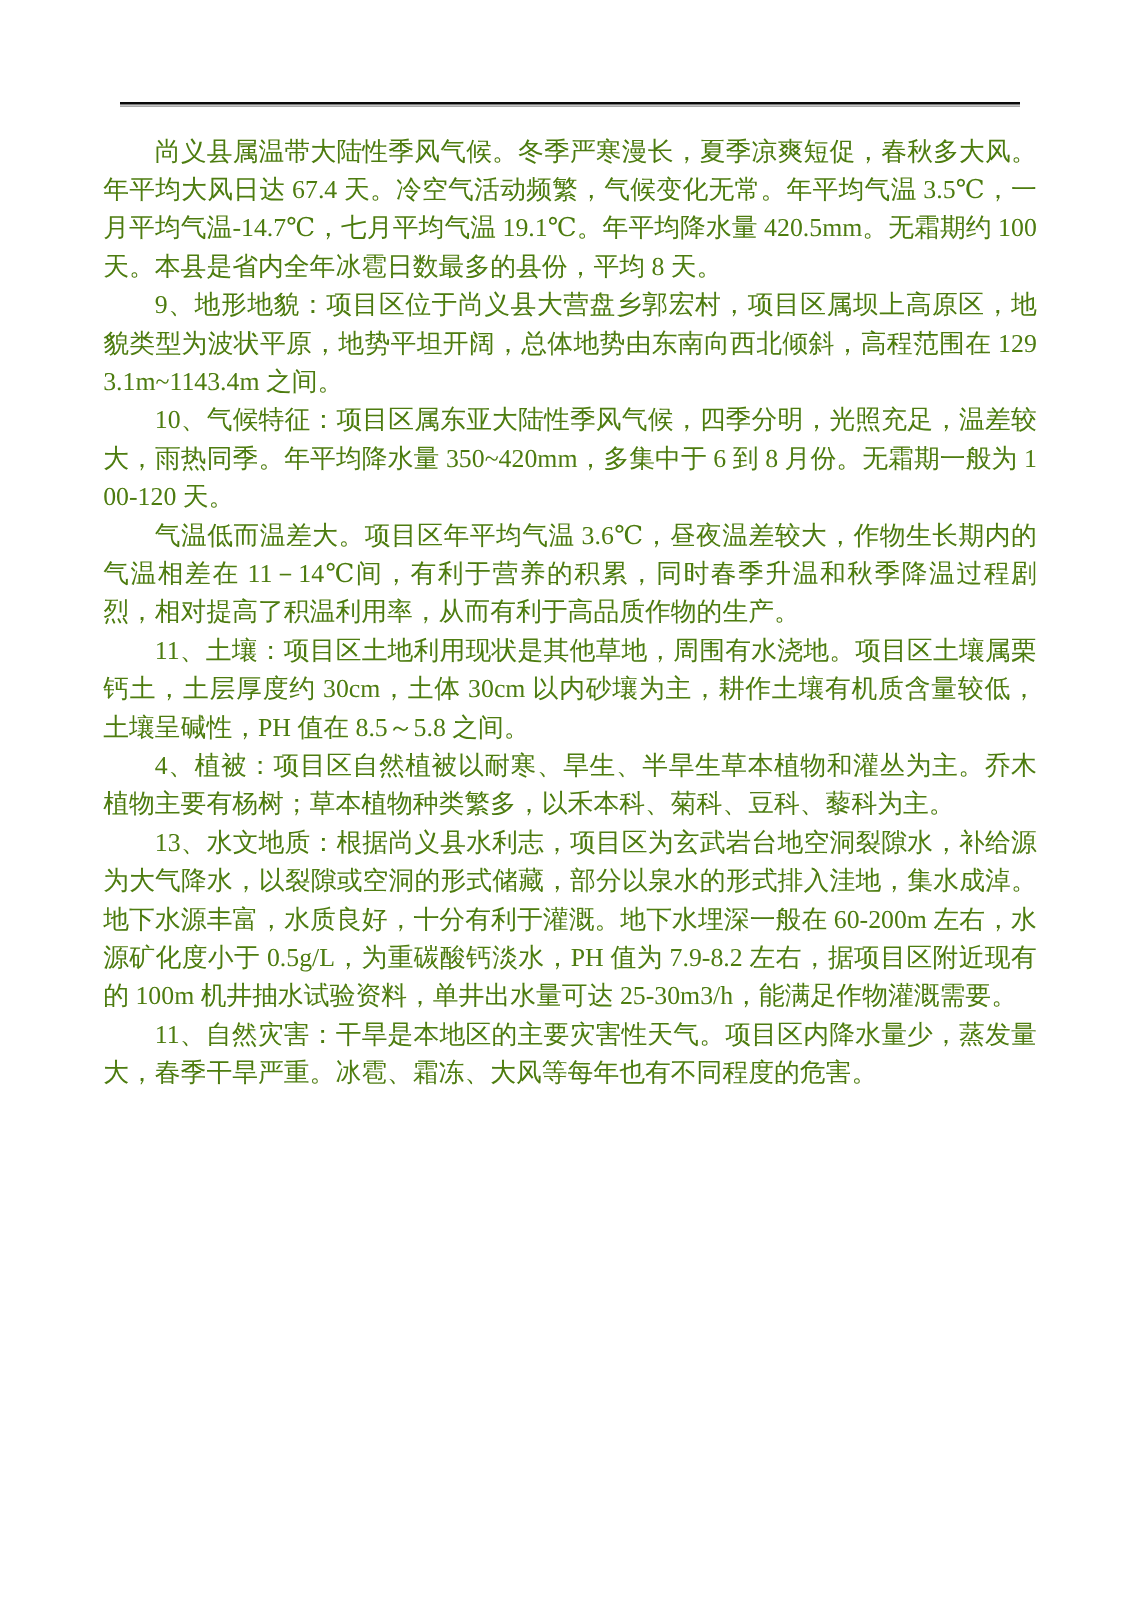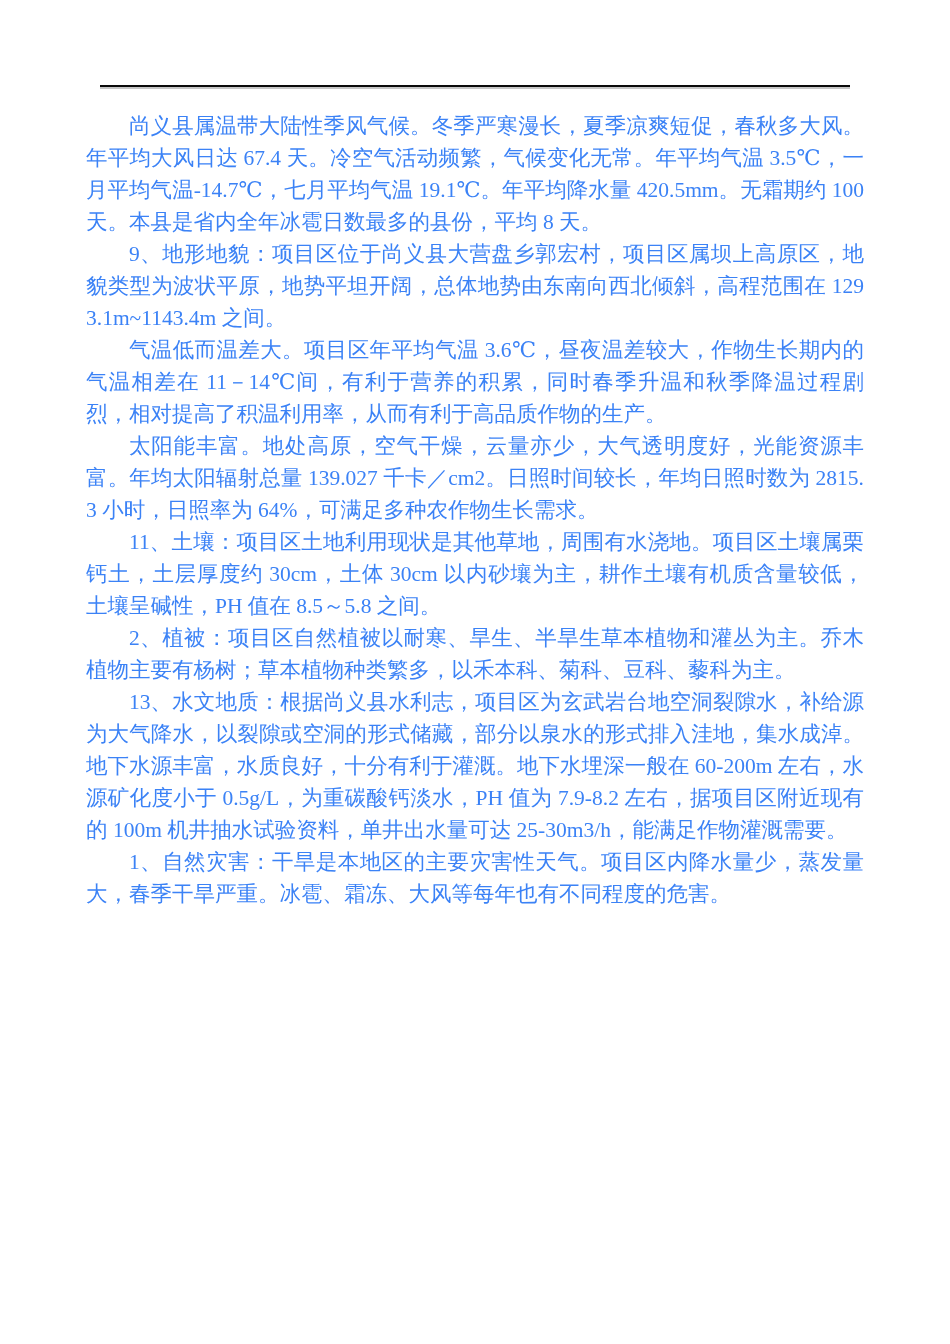--- a/index.html
+++ b/index.html
@@ -7,21 +7,21 @@
     padding: 0;
     background: #ffffff;
   }
   .page {
     position: relative;
     width: 950px;
     height: 1344px;
     background: #ffffff;
     overflow: hidden;
     font-family: "Liberation Serif", "DejaVu Serif", serif;
-    color: #3b82f6;
+    color: #4d7c0f;
   }
   .header-rule {
     position: absolute;
     left: 100px;
     top: 85px;
     width: 750px;
     height: 2px;
     background: #0a0a0a;
     border-bottom: 2px solid #c6c6c6;
   }
@@ -44,20 +44,20 @@
   }
 </style>
 </head>
 <body>
 
 <div class="page">
   <div class="header-rule"></div>
   <div class="content">
     <p>尚义县属温带大陆性季风气候。冬季严寒漫长，夏季凉爽短促，春秋多大风。年平均大风日达 67.4 天。冷空气活动频繁，气候变化无常。年平均气温 3.5℃，一月平均气温-14.7℃，七月平均气温 19.1℃。年平均降水量 420.5mm。无霜期约 100 天。本县是省内全年冰雹日数最多的县份，平均 8 天。</p>
     <p>9、地形地貌：项目区位于尚义县大营盘乡郭宏村，项目区属坝上高原区，地貌类型为波状平原，地势平坦开阔，总体地势由东南向西北倾斜，高程范围在 1293.1m~1143.4m 之间。</p>
+    <p>10、气候特征：项目区属东亚大陆性季风气候，四季分明，光照充足，温差较大，雨热同季。年平均降水量 350~420mm，多集中于 6 到 8 月份。无霜期一般为 100-120 天。</p>
     <p>气温低而温差大。项目区年平均气温 3.6℃，昼夜温差较大，作物生长期内的气温相差在 11－14℃间，有利于营养的积累，同时春季升温和秋季降温过程剧烈，相对提高了积温利用率，从而有利于高品质作物的生产。</p>
-    <p>太阳能丰富。地处高原，空气干燥，云量亦少，大气透明度好，光能资源丰富。年均太阳辐射总量 139.027 千卡／cm2。日照时间较长，年均日照时数为 2815.3 小时，日照率为 64%，可满足多种农作物生长需求。</p>
     <p>11、土壤：项目区土地利用现状是其他草地，周围有水浇地。项目区土壤属栗钙土，土层厚度约 30cm，土体 30cm 以内砂壤为主，耕作土壤有机质含量较低，土壤呈碱性，PH 值在 8.5～5.8 之间。</p>
-    <p>2、植被：项目区自然植被以耐寒、旱生、半旱生草本植物和灌丛为主。乔木植物主要有杨树；草本植物种类繁多，以禾本科、菊科、豆科、藜科为主。</p>
+    <p>4、植被：项目区自然植被以耐寒、旱生、半旱生草本植物和灌丛为主。乔木植物主要有杨树；草本植物种类繁多，以禾本科、菊科、豆科、藜科为主。</p>
     <p>13、水文地质：根据尚义县水利志，项目区为玄武岩台地空洞裂隙水，补给源为大气降水，以裂隙或空洞的形式储藏，部分以泉水的形式排入洼地，集水成淖。地下水源丰富，水质良好，十分有利于灌溉。地下水埋深一般在 60-200m 左右，水源矿化度小于 0.5g/L，为重碳酸钙淡水，PH 值为 7.9-8.2 左右，据项目区附近现有的 100m 机井抽水试验资料，单井出水量可达 25-30m3/h，能满足作物灌溉需要。</p>
-    <p>1、自然灾害：干旱是本地区的主要灾害性天气。项目区内降水量少，蒸发量大，春季干旱严重。冰雹、霜冻、大风等每年也有不同程度的危害。</p>
+    <p>11、自然灾害：干旱是本地区的主要灾害性天气。项目区内降水量少，蒸发量大，春季干旱严重。冰雹、霜冻、大风等每年也有不同程度的危害。</p>
   </div>
 </div>
 
 </body></html>

